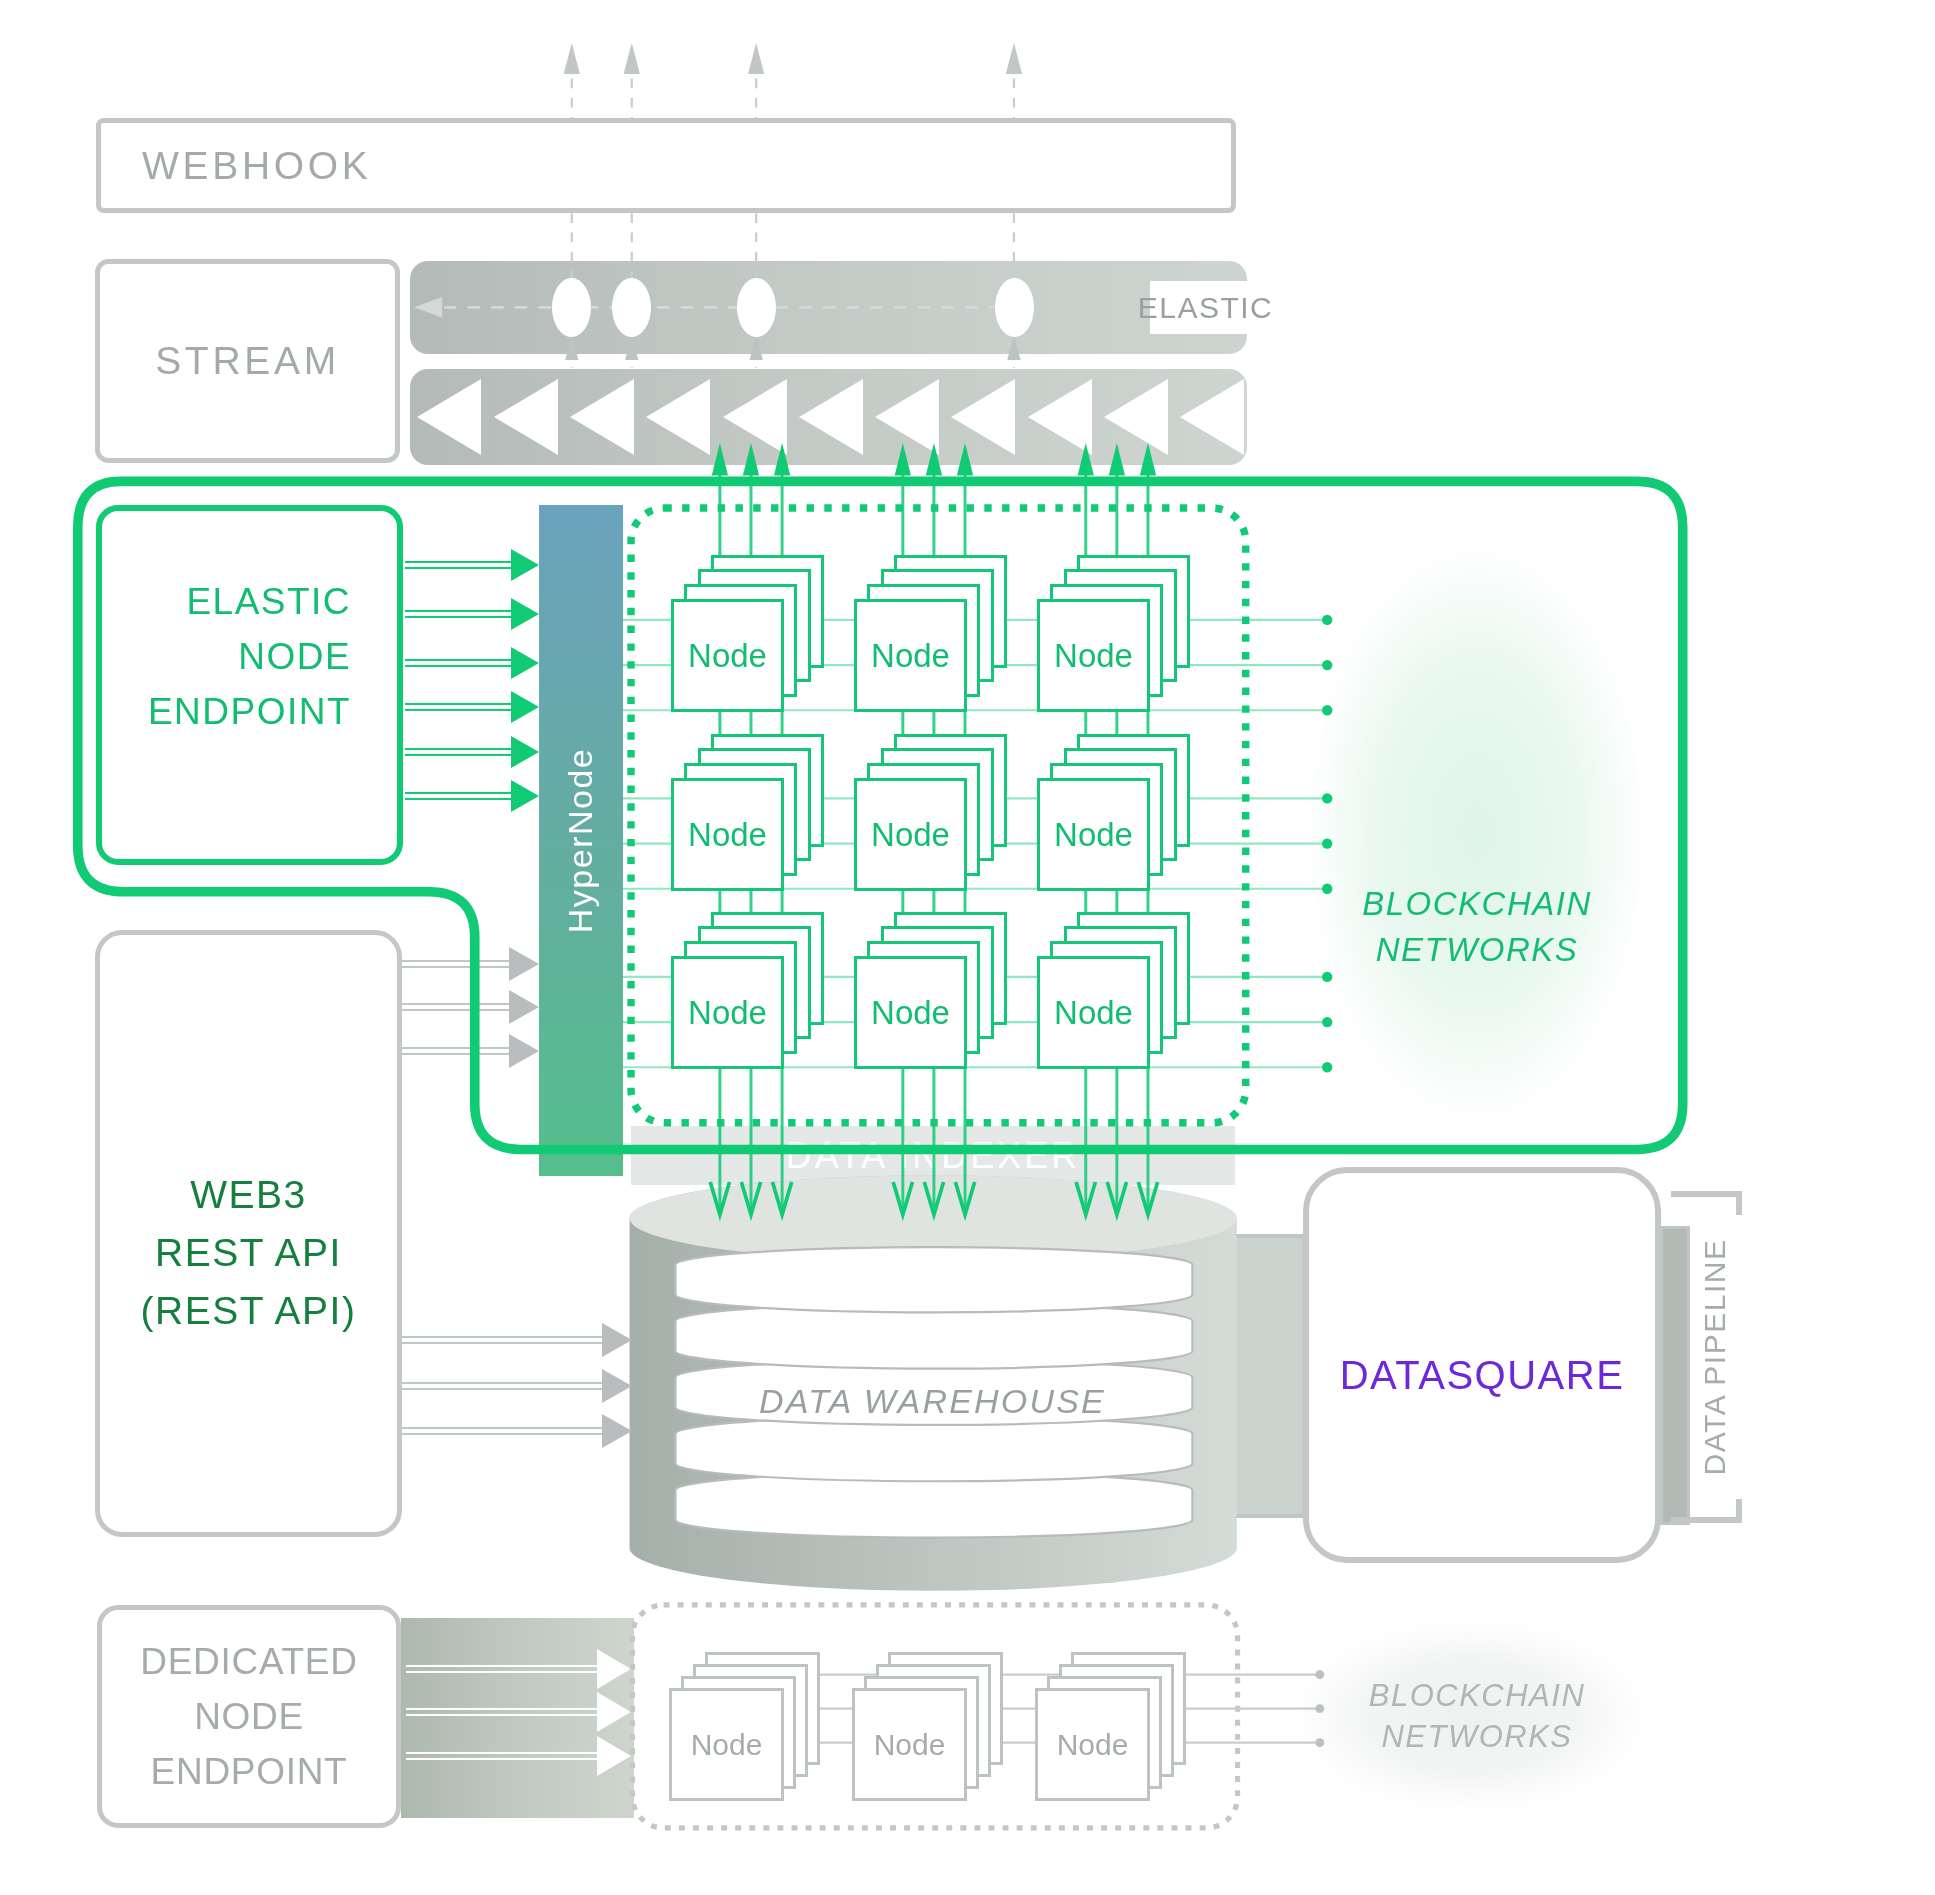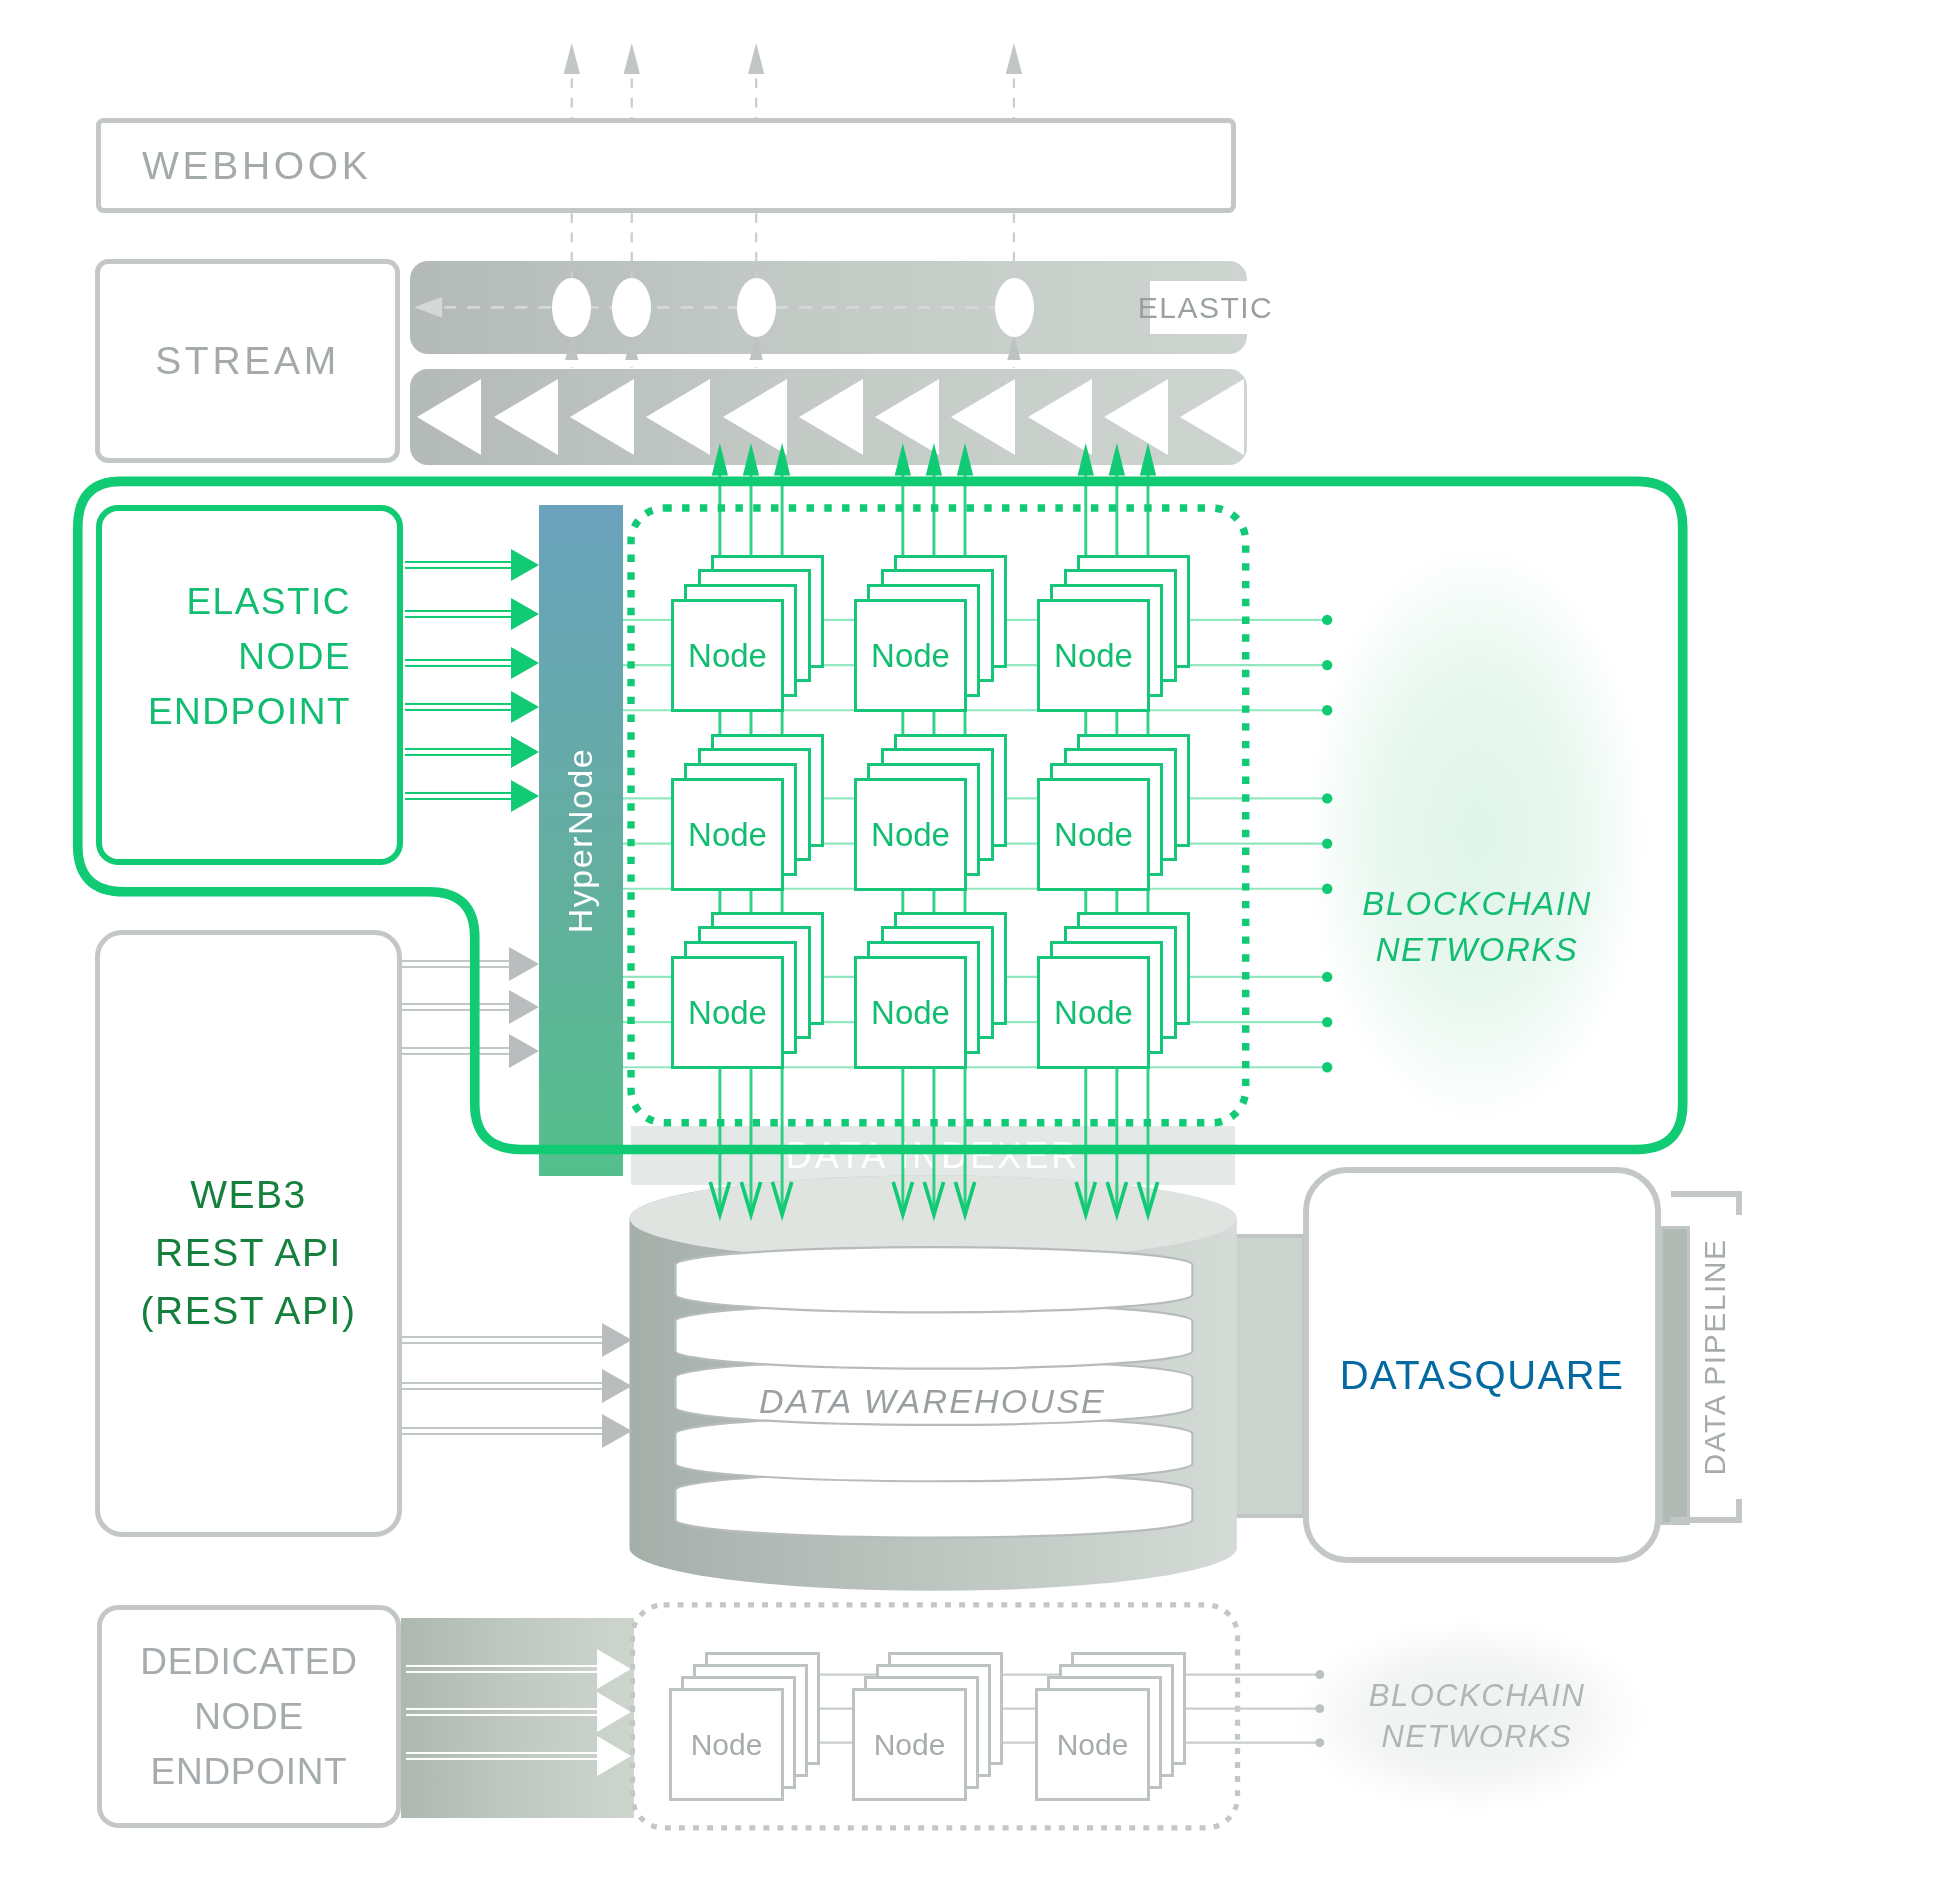--- a/index.html
+++ b/index.html
@@ -209,21 +209,21 @@
 
   <div class="box" style="left:95px;top:930px;width:307px;height:607px;border-radius:27px;padding-top:39px;">
     <div class="txtblock graytxt" style="font-size:39px;line-height:58px;letter-spacing:1.5px;">
       <div>WEB3</div>
       <div>REST API</div>
       <div>(REST API)</div>
     </div>
   </div>
 
   <div class="box" style="left:1303px;top:1167px;width:358px;height:396px;border-radius:44px;border-width:6px;">
-    <span style="font-size:40px;letter-spacing:1.5px;color:#0369a1;margin-top:21px;">DATASQUARE</span>
+    <span style="font-size:40px;letter-spacing:1.5px;color:#6d28d9;margin-top:21px;">DATASQUARE</span>
   </div>
 
   <div class="box" style="left:97px;top:1605px;width:304px;height:223px;border-radius:21px;">
     <div class="txtblock" style="font-size:37px;line-height:55px;letter-spacing:0.7px;color:#a6abad;">
       <div>DEDICATED</div>
       <div>NODE</div>
       <div>ENDPOINT</div>
     </div>
   </div>
 

